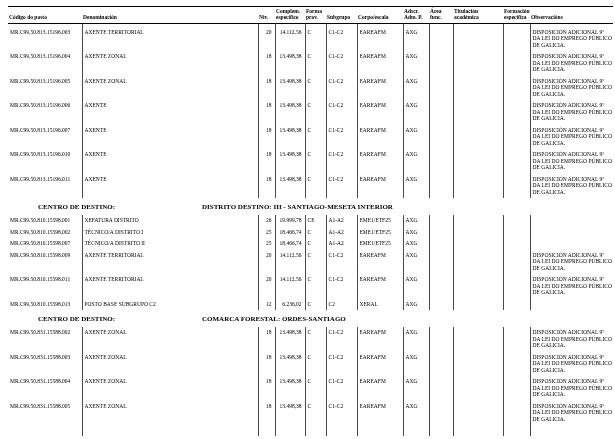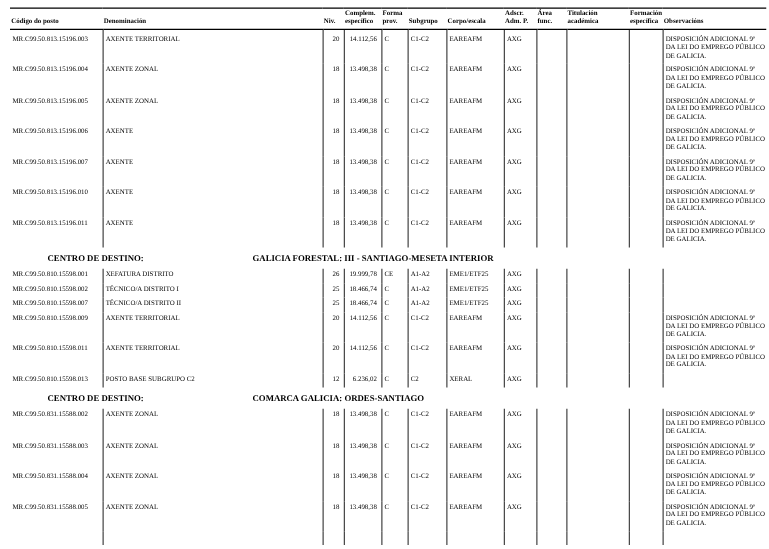--- a/index.html
+++ b/index.html
@@ -200,21 +200,21 @@
           <td>C1-C2</td>
           <td>EAREAFM</td>
           <td>AXG</td>
           <td></td>
           <td></td>
           <td></td>
           <td class="obs">DISPOSICIÓN ADICIONAL 9ª DA LEI DO EMPREGO PÚBLICO DE GALICIA.</td>
         </tr>
         <tr class="section-row">
           <td colspan="12">
-            <div class="section-inner"><span class="section-label">CENTRO DE DESTINO:</span><span class="section-value">GALICIA FORESTAL: III - SANTIAGO-MESETA INTERIOR</span></div>
+            <div class="section-inner"><span class="section-label">CENTRO DE DESTINO:</span><span class="section-value">DISTRITO DESTINO: III - SANTIAGO-MESETA INTERIOR</span></div>
           </td>
         </tr>
         <tr class="data-row">
           <td>MR.C99.50.810.15598.001</td>
           <td>XEFATURA DISTRITO</td>
           <td class="num">26</td>
           <td class="num">19.999,78</td>
           <td>CE</td>
           <td>A1-A2</td>
           <td>EME1/ETF25</td>
@@ -289,21 +289,21 @@
           <td>C2</td>
           <td>XERAL</td>
           <td>AXG</td>
           <td></td>
           <td></td>
           <td></td>
           <td class="obs"></td>
         </tr>
         <tr class="section-row">
           <td colspan="12">
-            <div class="section-inner"><span class="section-label">CENTRO DE DESTINO:</span><span class="section-value">COMARCA GALICIA: ORDES-SANTIAGO</span></div>
+            <div class="section-inner"><span class="section-label">CENTRO DE DESTINO:</span><span class="section-value">COMARCA FORESTAL: ORDES-SANTIAGO</span></div>
           </td>
         </tr>
         <tr class="data-row">
           <td>MR.C99.50.831.15588.002</td>
           <td>AXENTE ZONAL</td>
           <td class="num">18</td>
           <td class="num">13.498,38</td>
           <td>C</td>
           <td>C1-C2</td>
           <td>EAREAFM</td>

